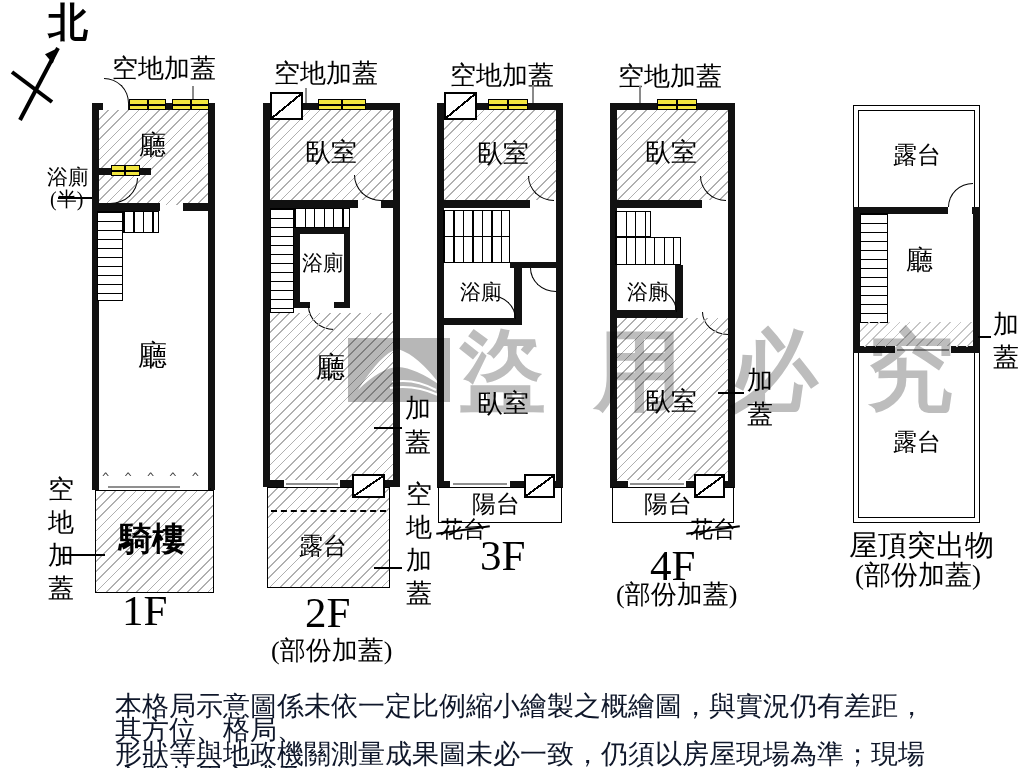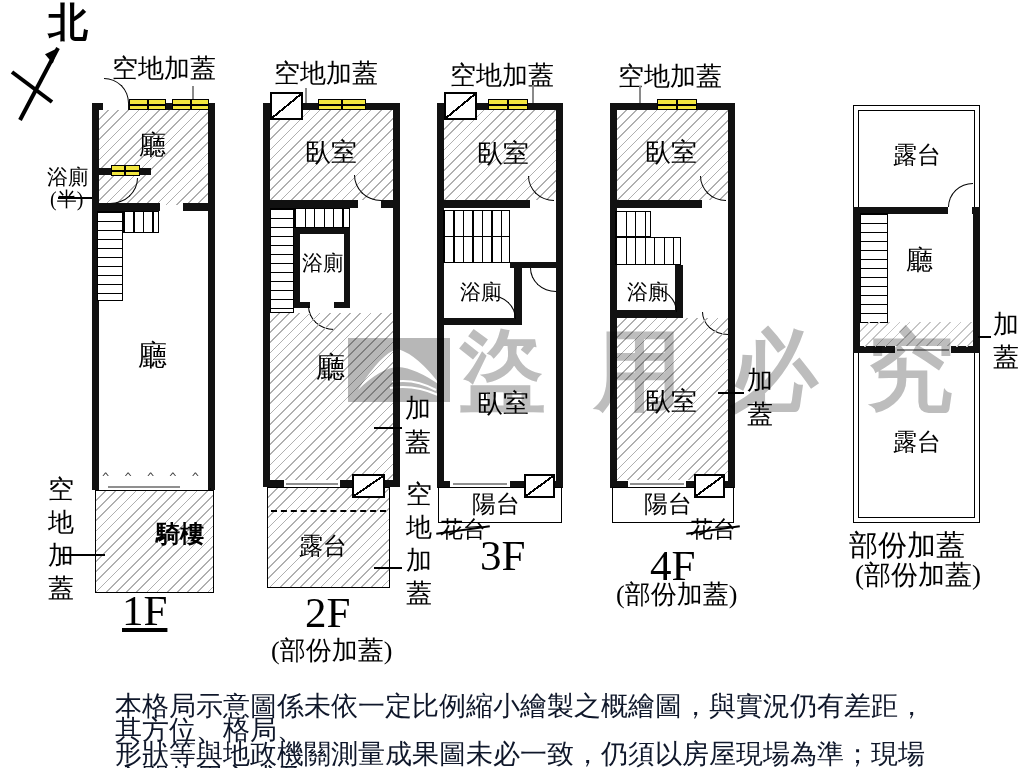--- a/index.html
+++ b/index.html
@@ -74,26 +74,26 @@
     <div class="stairs-h" style="left:123px;top:211px;width:36px;height:22px;"></div>
 
     <div class="lbl" style="left:138px;top:340px;font-size:29px;">廳</div>
 
     <div class="whitegap" style="left:99px;top:480px;width:109px;height:10px;"></div>
     <div class="caret-row" style="left:102px;top:471px;">^ ^ ^ ^ ^</div>
     <div class="gapline" style="left:108px;top:486px;width:72px;"></div>
     <div class="arc br" style="left:186px;top:488px;width:25px;height:24px;"></div>
 
     <div class="thinbox hatch" style="left:95px;top:490px;width:119px;height:103px;"></div>
-    <div class="lbl" style="left:119px;top:522px;font-size:24px;font-weight:bold;margin-left:37px;">騎樓</div>
+    <div class="lbl" style="left:119px;top:522px;font-size:33px;font-weight:bold;">騎樓</div>
 
     <div class="lbl vlbl" style="left:46px;top:473px;width:30px;font-size:26px;line-height:33px;">空地加蓋</div>
     <div class="leader-h" style="left:60px;top:554px;width:45px;"></div>
 
-    <div class="lbl" style="left:122px;top:588px;font-size:43px;text-decoration:underline;">1F</div>
+    <div class="lbl" style="left:122px;top:588px;font-size:43px;">1F</div>
   </div>
 
   <div>
     <div class="lbl" style="left:274px;top:60px;font-size:26px;">空地加蓋</div>
     <div class="leader-v" style="left:305px;top:88px;height:48px;"></div>
     <div class="skylight" style="left:270px;top:92px;width:33px;height:28px;z-index:3;"></div>
 
     <div class="shell" style="left:263px;top:103px;width:137px;height:384px;"></div>
     <div class="win" style="left:318px;top:99px;width:48px;height:11px;"></div>
     <div class="abs hatch" style="left:270px;top:110px;width:123px;height:90px;"></div>
@@ -226,21 +226,21 @@
 
     <div class="abs hatch-light" style="left:860px;top:322px;width:113px;height:25px;"></div>
     <div class="whitegap" style="left:895px;top:346px;width:56px;height:7px;"></div>
     <div class="gapline" style="left:897px;top:349px;width:52px;"></div>
 
     <div class="lbl vlbl" style="left:992px;top:308px;width:28px;font-size:26px;line-height:33px;">加蓋</div>
     <div class="leader-h" style="left:978px;top:336px;width:13px;"></div>
 
     <div class="lbl" style="left:893px;top:430px;font-size:24px;">露台</div>
 
-    <div class="lbl" style="left:849px;top:530px;font-size:29px;">部份加蓋</div>
+    <div class="lbl" style="left:849px;top:530px;font-size:29px;">屋頂突出物</div>
     <div class="lbl" style="left:855px;top:561px;font-size:27px;">(部份加蓋)</div>
   </div>
 
   <div class="wm" style="left:0;top:0;width:1024px;height:768px;">
     <svg width="102" height="64" style="position:absolute;left:348px;top:338px;">
       <rect x="0" y="0" width="102" height="64" fill="#b7b7b7"></rect>
       <path d="M10,52 Q34,14 50,11 Q70,17 93,48 Q68,30 50,29 Q32,30 10,52 Z" fill="#ffffff"></path>
       <path d="M44,44 Q66,40 88,52" stroke="#fff" stroke-width="2" fill="none"></path>
       <path d="M42,50 Q66,46 90,57" stroke="#fff" stroke-width="2" fill="none"></path>
     </svg>

